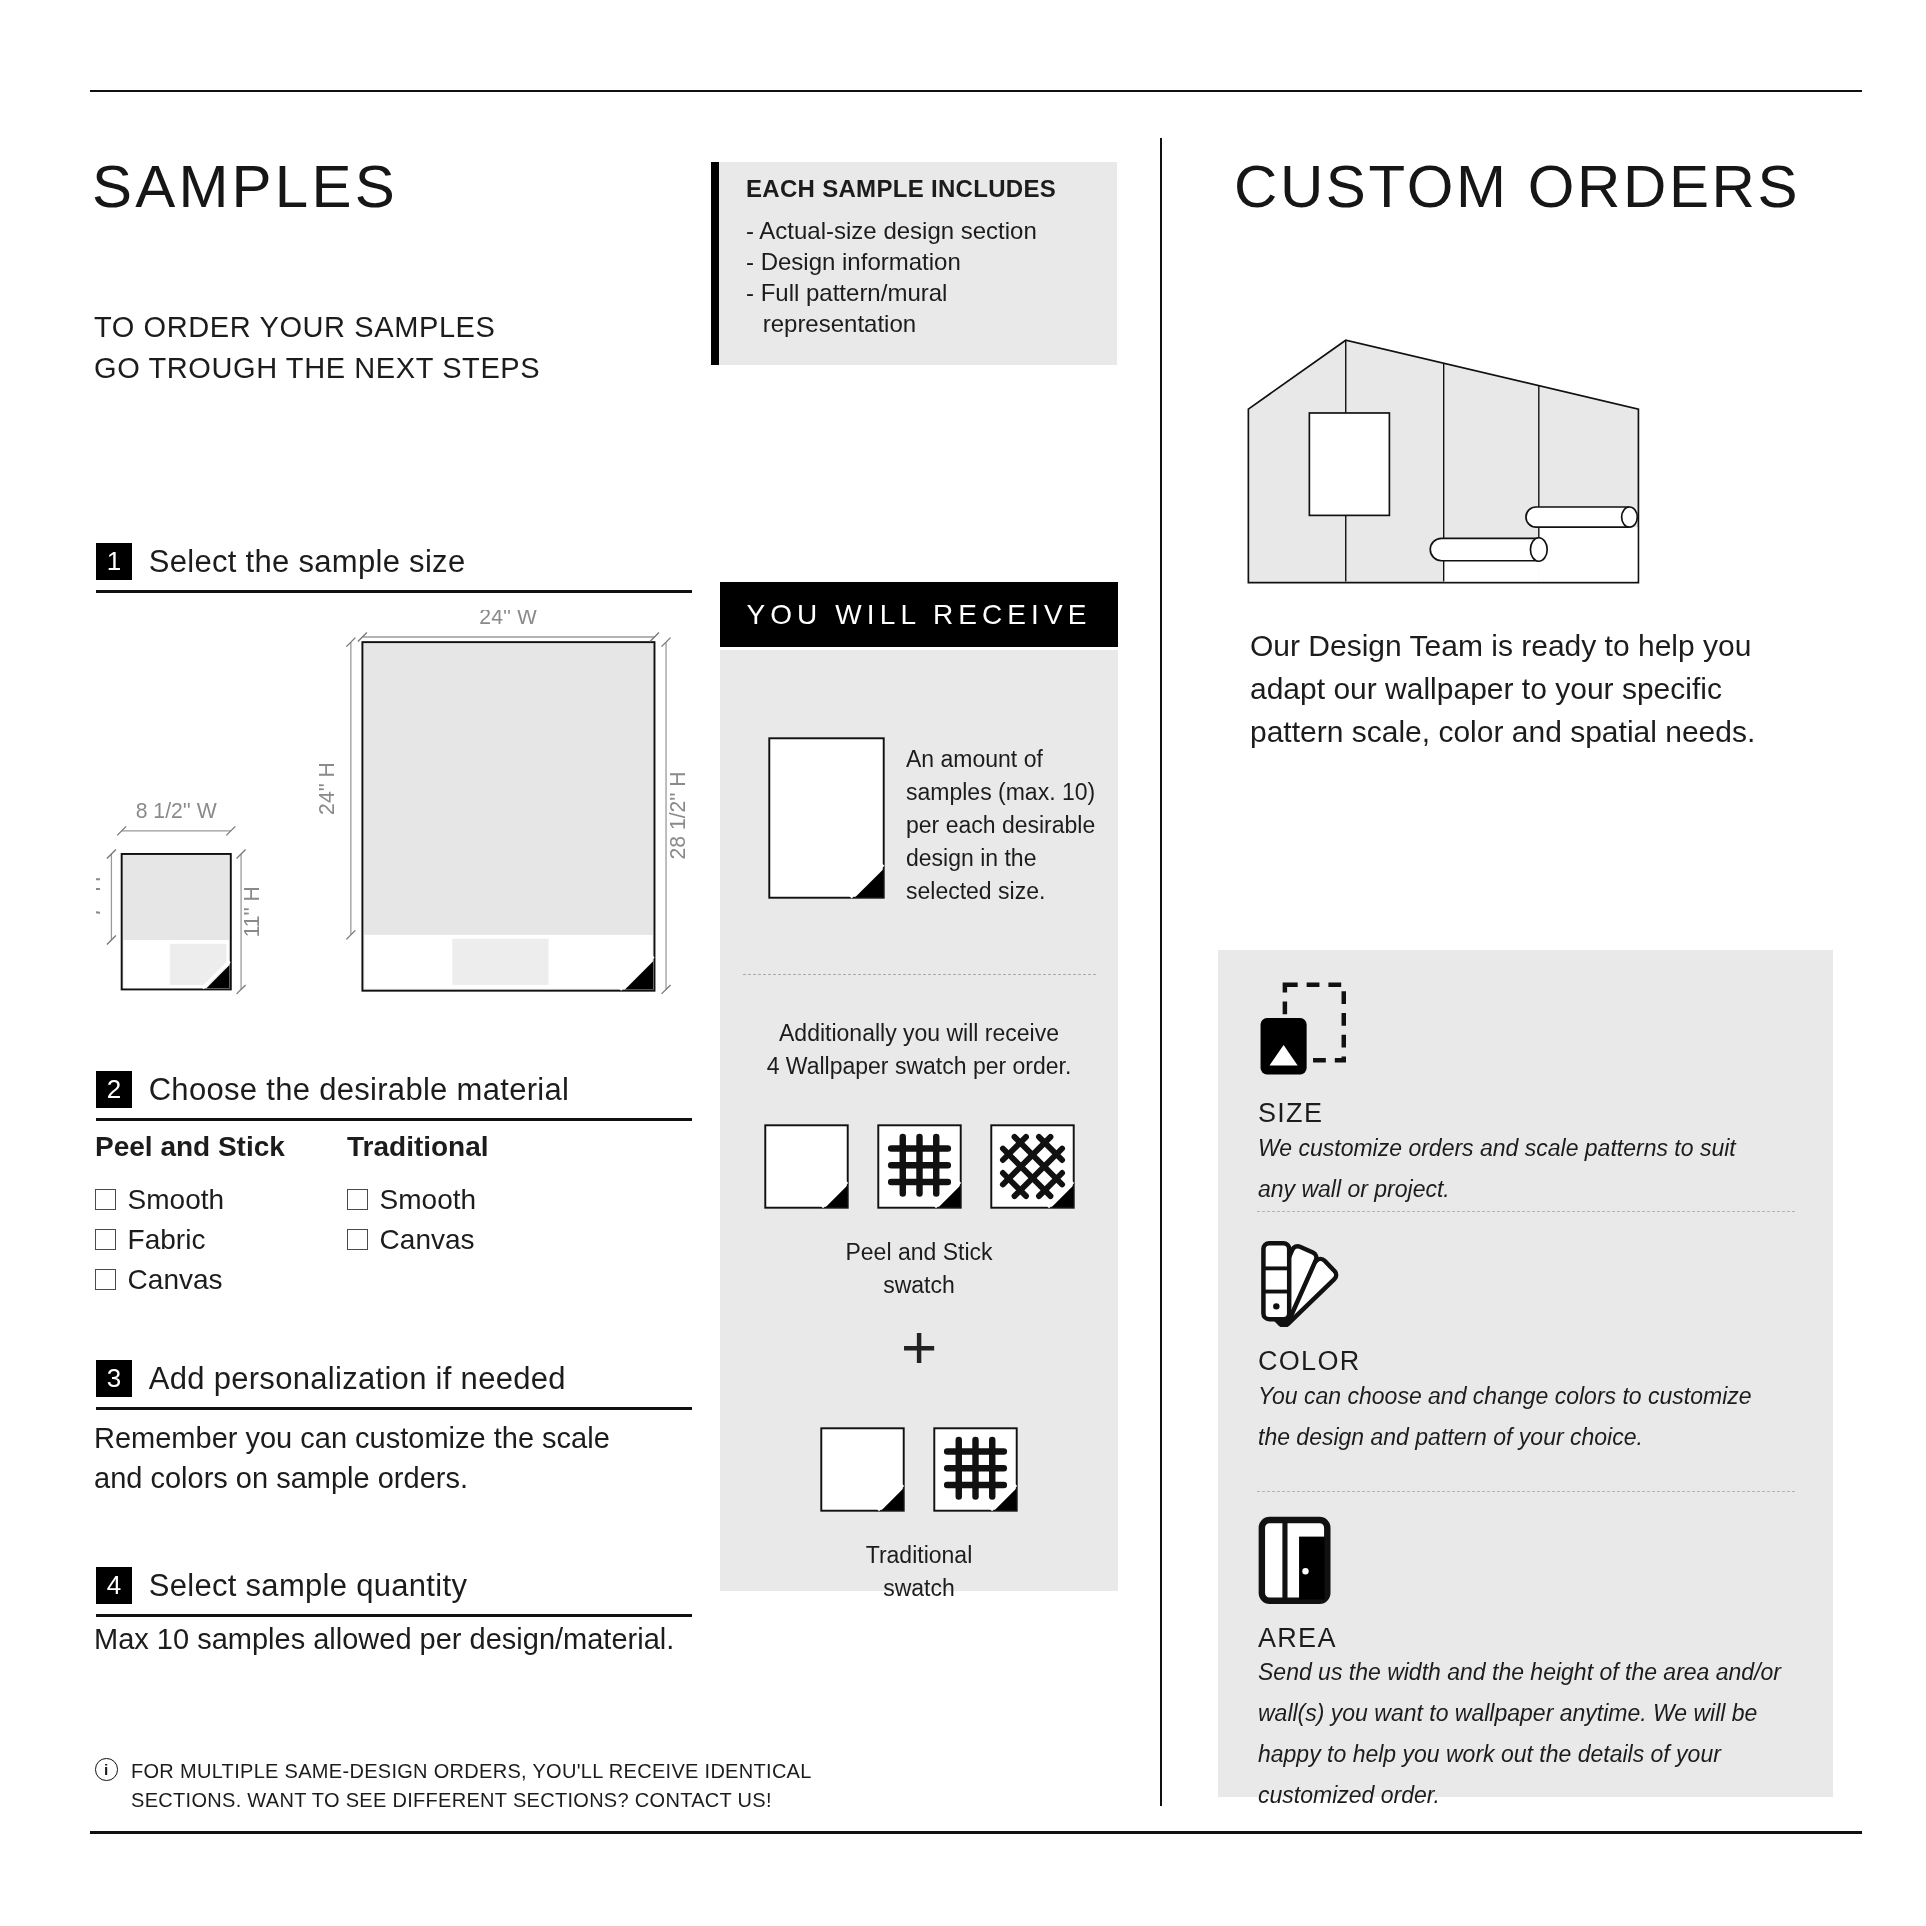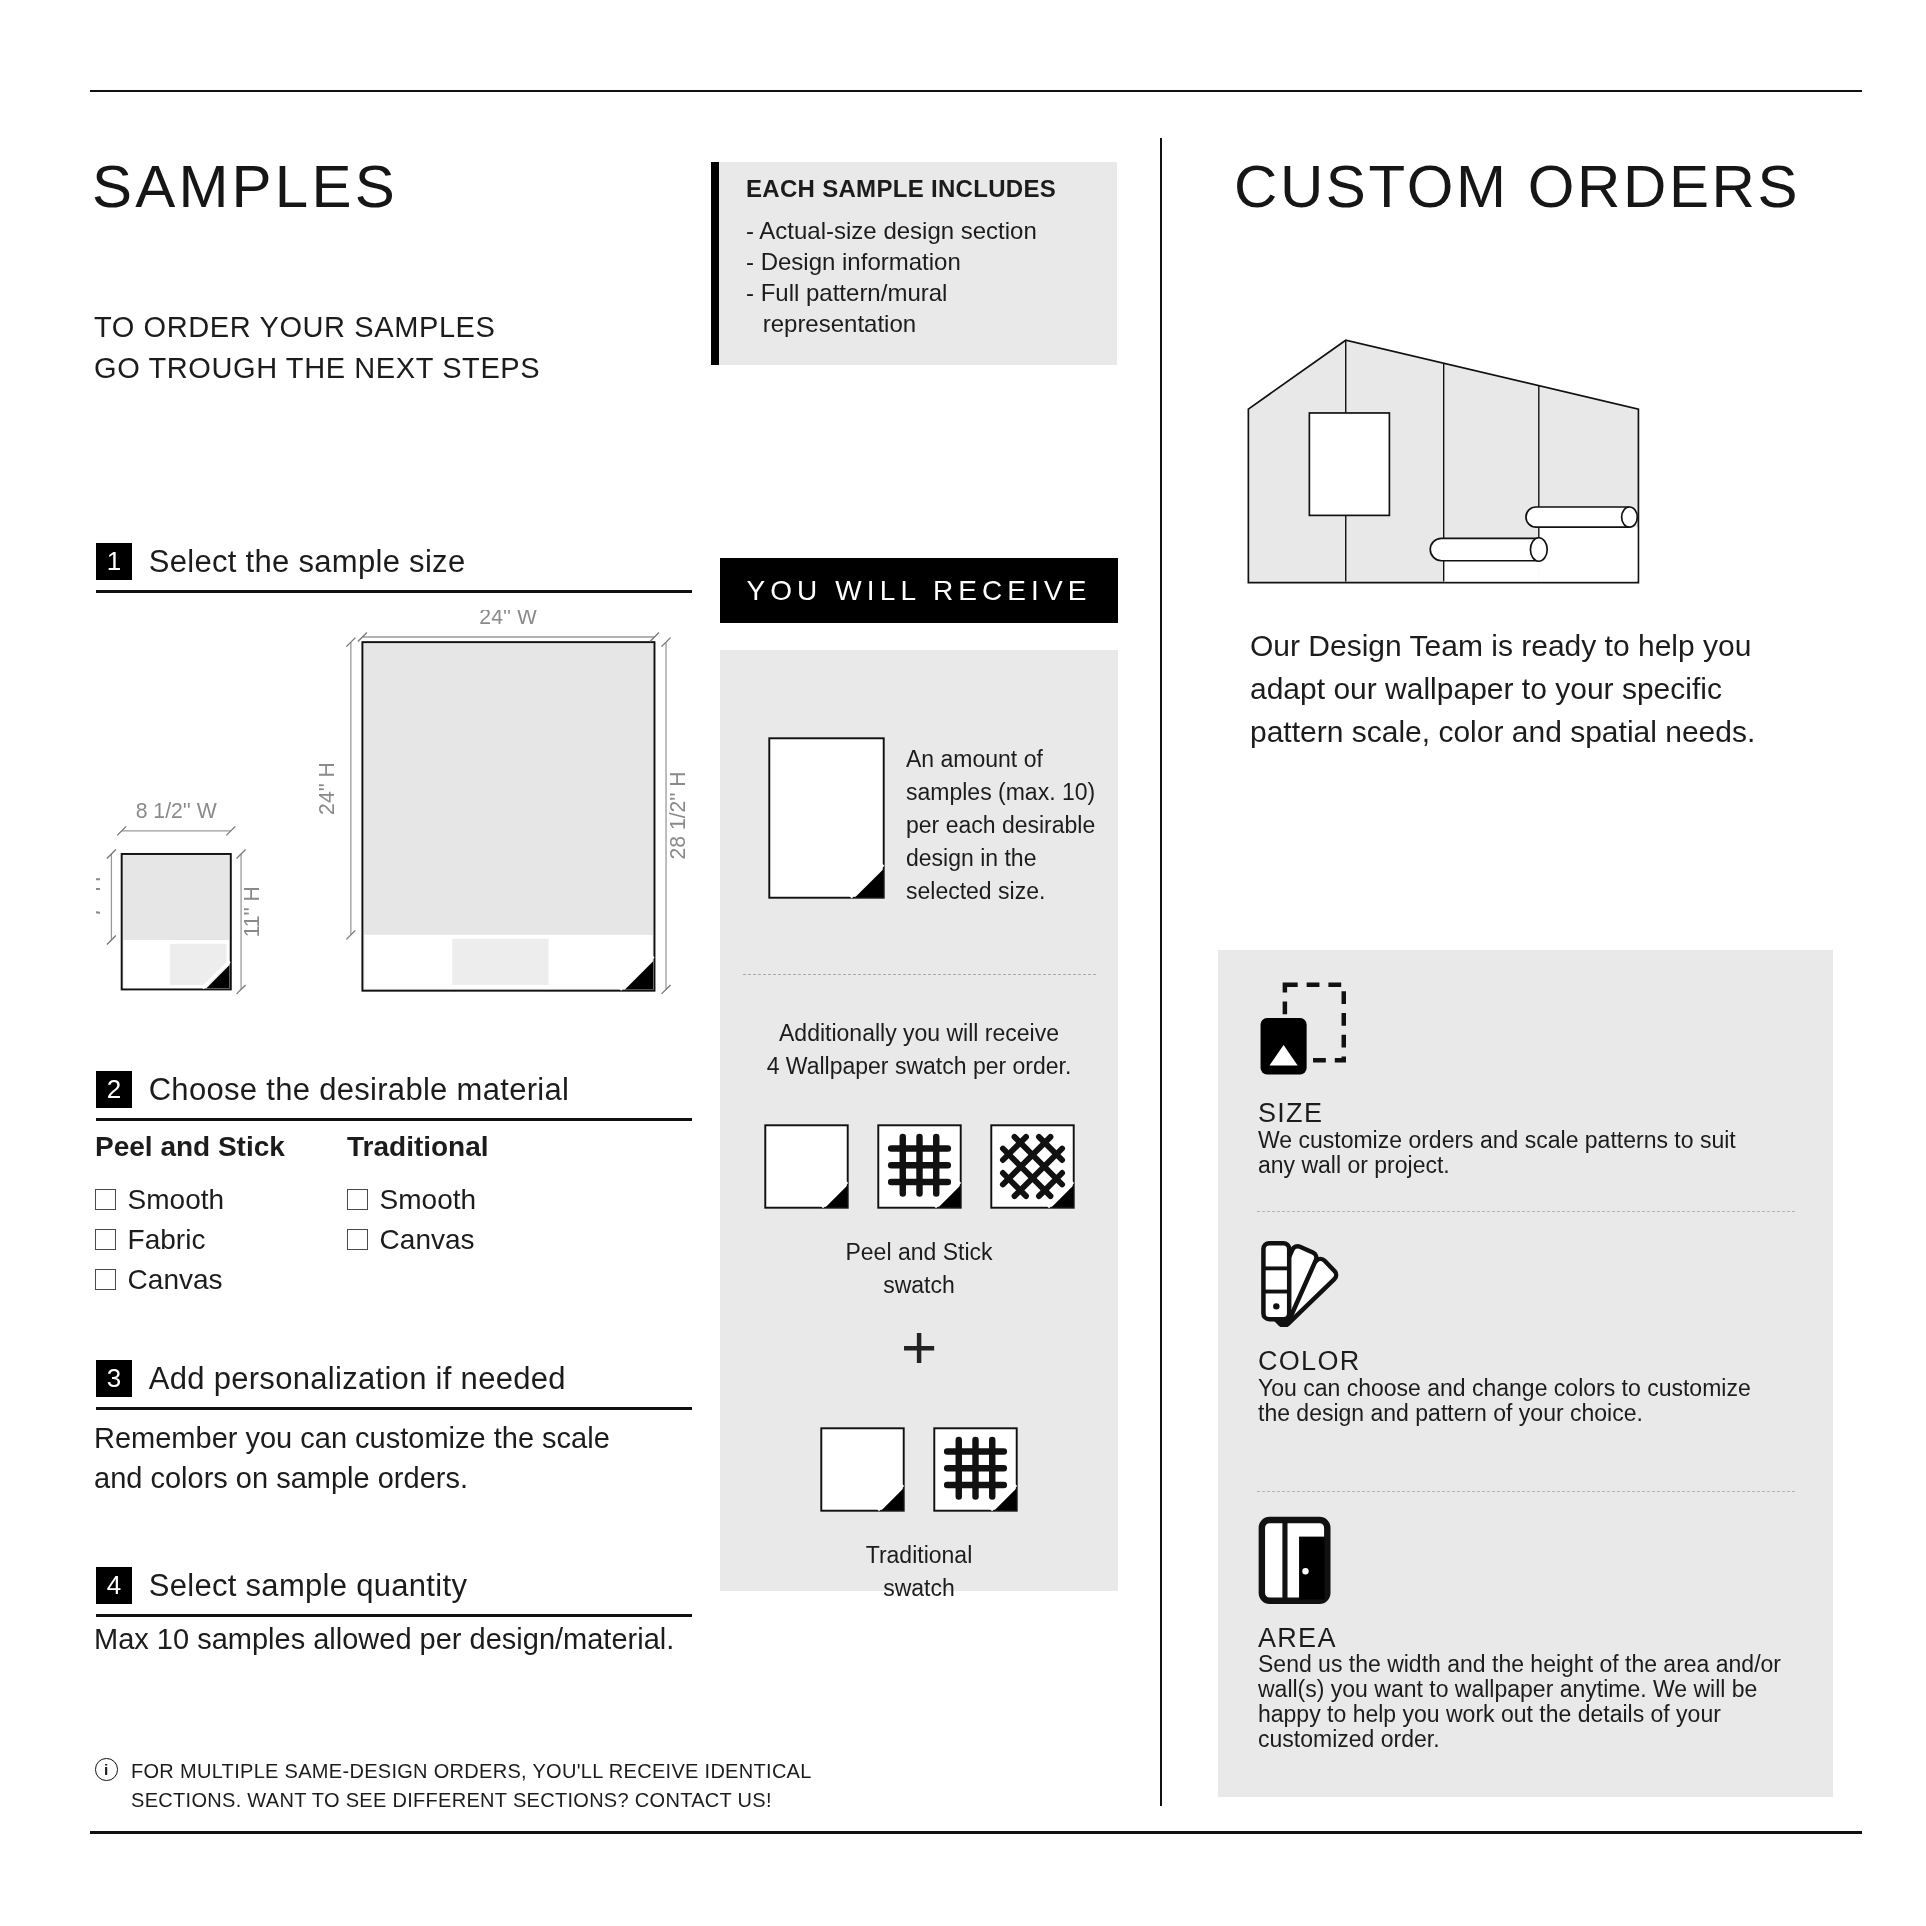--- a/index.html
+++ b/index.html
@@ -24,38 +24,38 @@
   .mat-col{position:absolute;}
   .mat-title{font-size:28px;font-weight:bold;margin-bottom:16.7px;}
   .opt{font-size:28px;line-height:40px;display:flex;align-items:center;gap:11.6px;}
   .cbox{width:19px;height:19px;border:1.9px solid #4a4a4a;display:inline-block;flex:0 0 auto;}
   .para{position:absolute;font-size:29px;line-height:40px;}
   
   .note{position:absolute;left:95px;top:1757px;font-size:20px;line-height:29px;letter-spacing:0.3px;padding-left:36px;}
   .info-circle{position:absolute;left:0;top:1.3px;width:20.5px;height:20.5px;border:1.9px solid #111;border-radius:50%;
                display:flex;align-items:center;justify-content:center;font-size:15.4px;font-weight:bold;}
   
-  .receive-header{position:absolute;left:720px;top:558px;width:398px;height:65px;background:#000;color:#fff;
+  .receive-header{position:absolute;left:720px;top:582px;width:398px;height:65px;background:#000;color:#fff;
                   display:flex;align-items:center;justify-content:center;font-size:28px;letter-spacing:5.1px;white-space:nowrap;}
   .receive-panel{position:absolute;left:720px;top:650px;width:398px;height:941px;background:#e9e9e9;}
   .receive-text{position:absolute;left:186px;top:93px;width:205px;font-size:23px;line-height:33px;}
   .dashed-h{border:none;border-top:1.3px dashed #ababab;margin:0;}
   .center-text{position:absolute;width:100%;text-align:center;font-size:23px;line-height:33px;}
   .swatch-row{position:absolute;width:100%;display:flex;justify-content:center;gap:28px;}
   .plus{position:absolute;width:100%;text-align:center;font-size:62px;font-weight:100;color:#222;}
   
   .r-intro{position:absolute;left:1238px;top:624px;width:533px;font-size:30px;line-height:43px;margin-left:12px;}
   .contact{position:absolute;left:1238px;top:830px;}
   .chat-label{display:inline-block;font-size:24.4px;letter-spacing:3.2px;border-bottom:3.2px solid #000;
               padding-bottom:9px;white-space:nowrap;}
   .email-box{display:inline-block;background:#000;color:#fff;font-size:24.4px;letter-spacing:0.6px;
              padding:7.7px 16.7px 9px 9px;}
   .info-panel{position:absolute;left:1218px;top:950px;width:615px;height:847px;background:#e9e9e9;}
   .card-title{position:absolute;left:40px;font-size:27px;letter-spacing:1.3px;margin-top:8px;}
-  .card-text{position:absolute;left:40px;width:525px;font-size:23px;line-height:25px;}
+  .card-text{position:absolute;left:40px;width:525px;font-size:23px;line-height:41px;font-style:italic;}
   .panel-divider{position:absolute;left:39px;width:538px;border:none;border-top:1.3px dashed #b3b3b3;}
   .dim-label{font-size:33px;fill:#8a8a8a;}
   svg{display:block;}
 </style>
 </head>
 <body>
 
 <div id="page">
 
   <div class="rule-h" style="left:90px;top:90px;width:1772px;height:1.9px;"></div>

